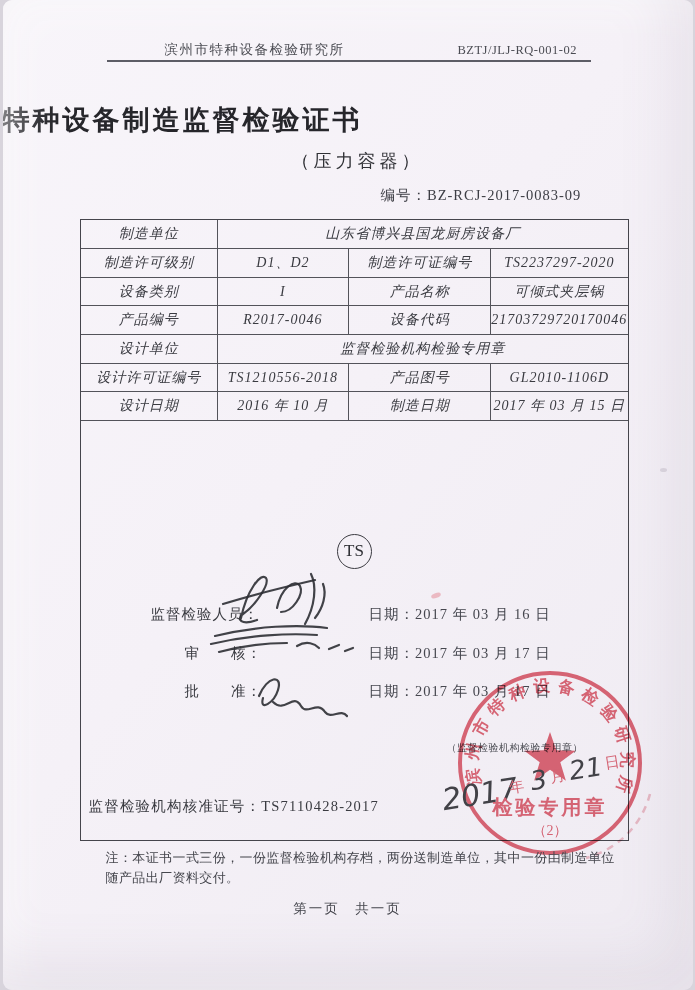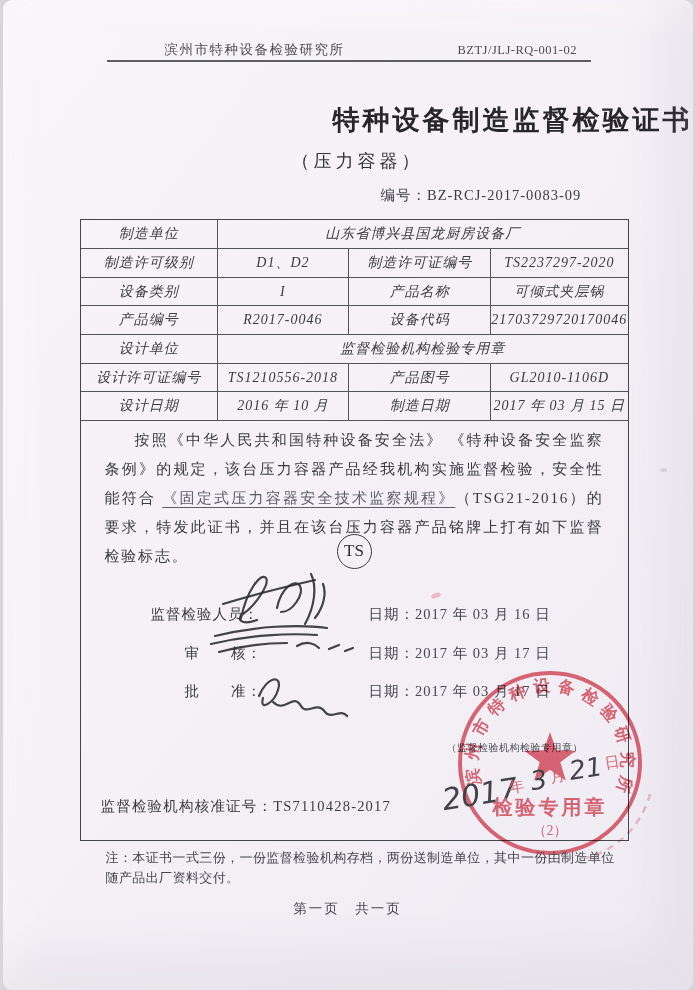--- a/index.html
+++ b/index.html
@@ -15,21 +15,21 @@
   }
   .page::after{
     content:"";position:absolute;inset:0;pointer-events:none;
     box-shadow:inset -22px -28px 55px rgba(125,105,140,.10), inset 14px 10px 40px rgba(255,255,255,.55);
   }
   
   .h-left{position:absolute;left:162px;top:41px;font-size:13.5px;letter-spacing:1.5px;color:#4a4b52;}
   .h-right{position:absolute;left:455px;top:43px;font-size:12.5px;letter-spacing:.5px;color:#4a4b52;}
   .h-rule{position:absolute;left:104px;top:60px;width:484px;height:2px;background:#5d5d66;}
   
-  .title{position:absolute;left:0;top:102px;width:100%;text-align:right;margin:0;
+  .title{position:absolute;left:0;top:102px;width:100%;text-align:left;margin:0;
          font-size:27px;font-weight:700;letter-spacing:3px;color:#26262b;}
   .subtitle{position:absolute;left:10px;top:149px;width:100%;text-align:center;
             font-size:18px;letter-spacing:4px;color:#303136;}
   .certno{position:absolute;left:378px;top:186px;font-size:14.5px;letter-spacing:1px;color:#3c3d44;}
   
   .box{position:absolute;left:77px;top:219px;width:549px;height:622px;
        border:1.6px solid #45454c;box-sizing:border-box;}
   table.info{width:100%;height:201px;border-collapse:collapse;table-layout:fixed;font-style:italic;}
   table.info td{border:1px solid #53535a;text-align:center;vertical-align:middle;
                 font-size:14px;letter-spacing:1px;padding:0;color:#3a3b41;}
@@ -56,21 +56,21 @@
   .r3 .slabel{position:absolute;left:104px;}
   .sdate{position:absolute;left:288px;color:#46474f;}
   .sigsvg{position:absolute;overflow:visible;}
   .sigsvg path{stroke:#2e2f34;stroke-width:2.2;fill:none;stroke-linecap:round;opacity:.9;}
   .s1{left:130px;top:348px;}
   .s2{left:128px;top:402px;}
   .s3{left:158px;top:450px;}
   
   .orgrow{position:absolute;left:58px;top:519px;font-size:14.5px;letter-spacing:1.2px;color:#3a3b41;}
   .sealnote{position:absolute;left:366px;top:521px;font-size:10px;letter-spacing:.5px;color:#4a4b52;text-align:right;}
-  .apprrow{position:absolute;left:20px;top:577px;font-size:14.5px;letter-spacing:1.2px;color:#3a3b41;}
+  .apprrow{position:absolute;left:8px;top:577px;font-size:14.5px;letter-spacing:1.2px;color:#3a3b41;}
   
   .stamp{position:absolute;left:440px;top:656px;width:220px;height:220px;
          mix-blend-mode:multiply;opacity:.88;overflow:visible;pointer-events:none;}
   .stamp .red{fill:#dd5565;}
   .stamp .ring{fill:none;stroke:#dd5565;stroke-width:4;}
   .stamp .ghost{fill:none;stroke:#e2798a;stroke-width:2.5;stroke-dasharray:7 6;opacity:.5;}
   .stamp .arc{fill:#dd5565;font-size:16.5px;letter-spacing:7px;font-weight:700;}
   .stamp .seal-t{fill:#dd5565;font-size:20px;letter-spacing:3px;font-weight:700;text-anchor:middle;}
   .stamp .seal-n{fill:#dd5565;font-size:14px;text-anchor:middle;}
   .stamp .hand{font-family:"DejaVu Sans",cursive;font-style:italic;fill:#2b2c31;}
@@ -141,21 +141,20 @@
       </tr>
       <tr>
         <td>设计日期</td>
         <td class="val">2016 年 10 月</td>
         <td>制造日期</td>
         <td class="val light">2017 年 03 月 15 日</td>
       </tr>
     </tbody>
       </table>
 
-    <p class="statement"><span>按照《中华人民共和国特种设备安全法》 《特种设备安全监察条例》的规定，该台压力容器产品经我机构实施监督检验，安全性能符合 </span><span class="u">《固定式压力容器安全技术监察规程》</span><span>（TSG21-2016）的要求，特发此证书，并且在该台压力容器产品铭牌上打有如下监督检验标志。</span></p>
 
     <div class="ts"><span>TS</span></div>
 
     <div class="sigrow r1">
       <span class="slabel">监督检验人员：</span>
       <span class="sdate">日期：2017 年 03 月 16 日</span>
     </div>
     <svg class="sigsvg s1" width="140" height="66" viewBox="0 0 140 66">
       <path d="M30,50 C36,22 50,4 55,10 C59,16 44,38 32,46 C25,51 30,58 46,52"></path>
       <path d="M12,36 C44,26 78,18 104,12"></path>

